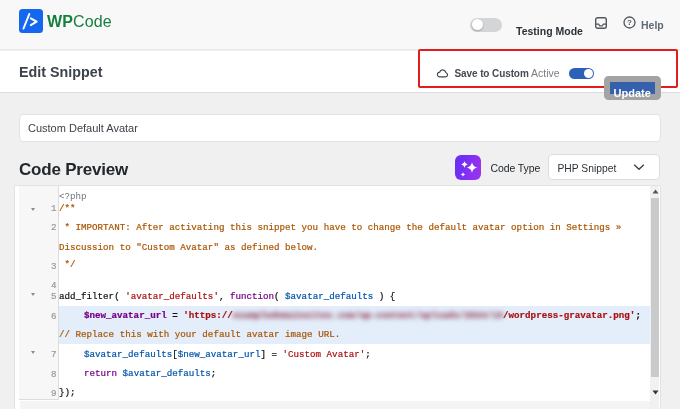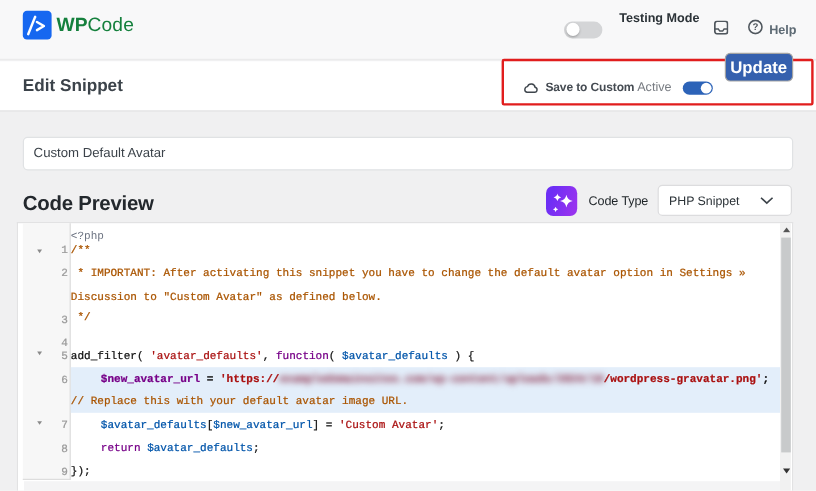--- a/index.html
+++ b/index.html
@@ -8,32 +8,32 @@
   .abs { position:absolute; }
 
   
   #header { left:0; top:0; width:680px; height:50px; background:#f8f8f9; border-bottom:1px solid #ebebec; }
   #logo-sq { left:19px; top:9px; width:23.5px; height:23.5px; background:#1667f0; border-radius:3.5px; }
   #logo-txt { left:47px; top:13px; font-size:16px; color:#15803d; letter-spacing:0.1px; }
   #logo-txt b { font-weight:700; }
   #logo-txt span { font-weight:400; }
   .toggle-off { left:470px; top:17.5px; width:32px; height:14px; background:#d4d5d7; border-radius:7px; }
   .toggle-off .knob { position:absolute; left:1.5px; top:1.5px; width:11px; height:11px; background:#fff; border-radius:50%; box-shadow:0 1px 2px rgba(0,0,0,.25); }
-  #tm-txt { left:516px; top:9px; font-size:10.5px; font-weight:700; color:#2c3338; }
+  #tm-txt { left:516px; top:25px; font-size:10.5px; font-weight:700; color:#2c3338; }
   #help-txt { left:641px; top:18.5px; font-size:10.5px; font-weight:700; color:#5d6a74; }
 
   
   #editbar { left:0; top:51px; width:680px; height:42px; background:#fff; border-bottom:1px solid #dcdcde; }
   #es-title { left:19px; top:64px; font-size:14.3px; font-weight:600; color:#3c434a; }
   #redbox { left:418px; top:49px; width:260px; height:39px; border:2.5px solid #e11d1d; border-radius:2px; }
   #stl-txt { left:454.5px; top:67.5px; font-size:10px; letter-spacing:-0.1px; font-weight:700; color:#454b52; }
   #active-txt { left:531px; top:67px; font-size:10.5px; color:#787c82; }
   .toggle-on { left:568.5px; top:68px; width:25.5px; height:11px; background:#2c63b8; border-radius:6px; }
   .toggle-on .knob { position:absolute; right:1px; top:1px; width:9px; height:9px; background:#fff; border-radius:50%; }
-  #update-btn { left:603.5px; top:44px; width:57.5px; height:24px; background:#3560ae; border:1px solid #a3a3a3; border-radius:4.5px; color:#fff; font-size:14px; font-weight:700; text-align:center; line-height:22.5px; }
+  #update-btn { left:603.5px; top:76px; width:57.5px; height:24px; background:#3560ae; border:6px solid #a3a3a3; border-radius:4.5px; color:#fff; font-size:11px; font-weight:700; text-align:center; line-height:22.5px; }
 
   
   #title-input { left:19px; top:113.5px; width:642px; height:28.5px; background:#fff; border:1px solid #e0e2e4; border-radius:4px; }
   #title-txt { left:28px; top:122px; font-size:11px; color:#3c434a; }
   #cp-txt { left:19px; top:160px; font-size:17px; letter-spacing:-0.2px; font-weight:700; color:#23282d; }
   #ai-icon { left:455px; top:155px; width:26.3px; height:24.5px; border-radius:6px; background:linear-gradient(110deg,#6d2ef5 20%,#9733ef 85%); }
   #ct-txt { left:490.5px; top:162px; font-size:10.5px; letter-spacing:-0.1px; font-weight:400; color:#1d2327; }
   #dropdown { left:548px; top:154px; width:112px; height:26px; background:#fff; border:1px solid #dcdcde; border-radius:4px; }
   #dd-txt { left:557.5px; top:162.5px; font-size:10.3px; color:#2c3338; }
 

